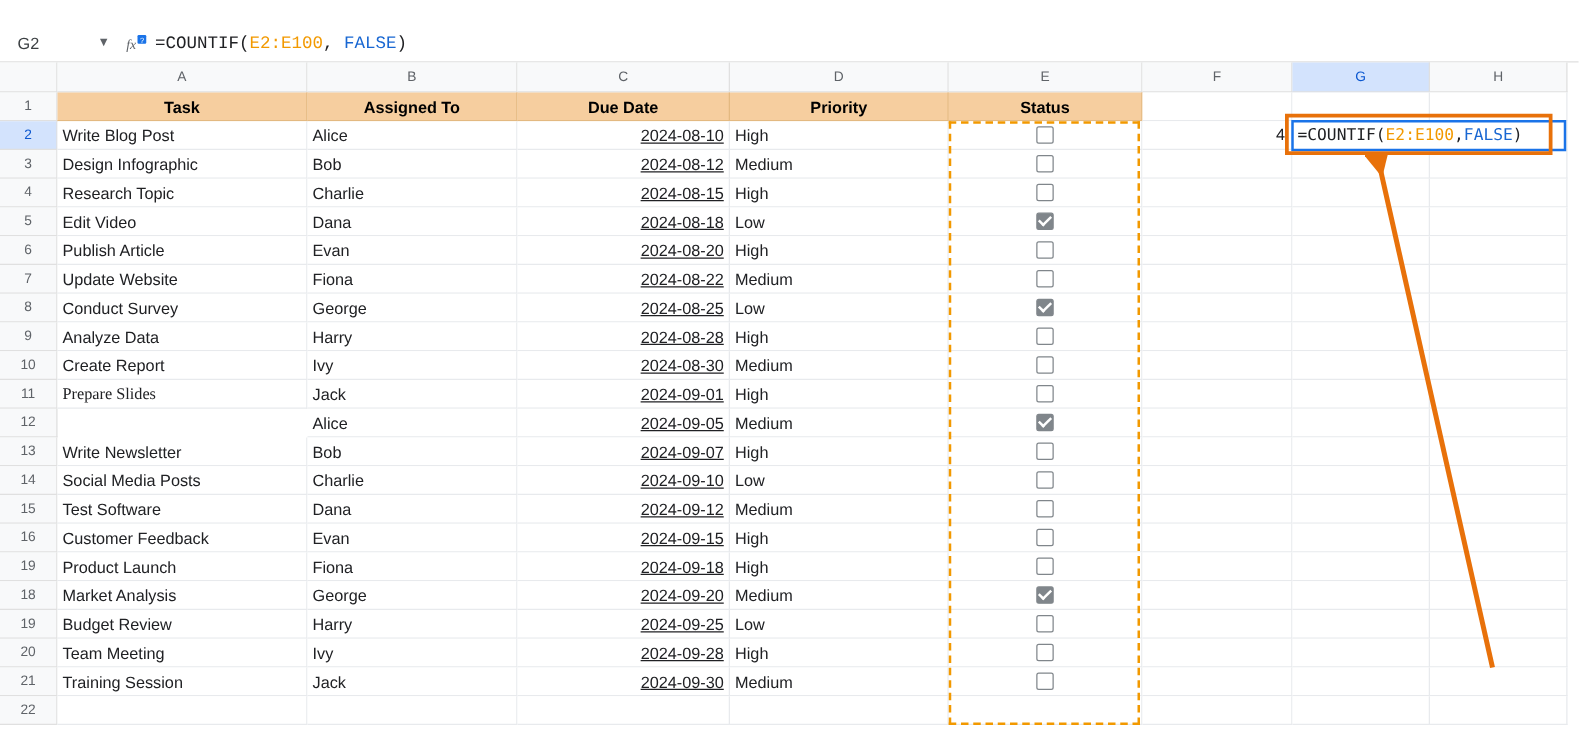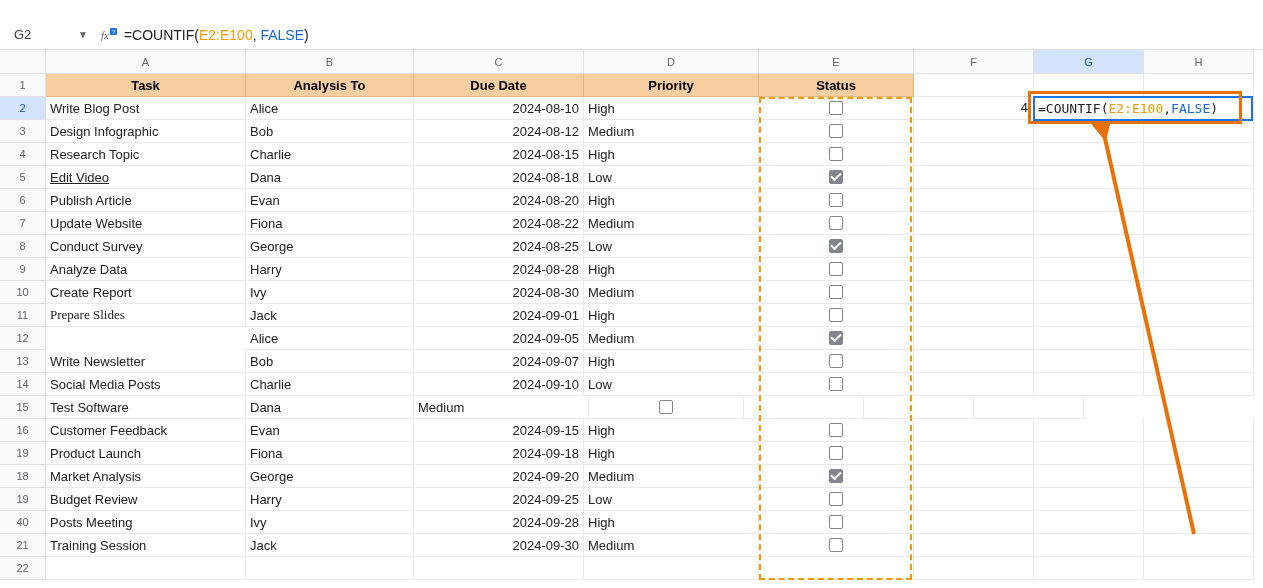--- a/index.html
+++ b/index.html
@@ -36,21 +36,21 @@
   .fx-icon {
     width: 18px;
     height: 18px;
     margin-right: 6px;
     display: inline-flex;
     align-items: center;
     justify-content: center;
   }
   .fx-icon svg { width:18px; height:18px; }
   .formula-text {
-    font-family: Liberation Sans, sans-serif;
+    font-family: Liberation Mono, monospace;
     font-size: 14px;
     color: #202124;
   }
   .formula-text .tok-fn { color:#202124; }
   .formula-text .tok-range { color:#f29900; }
   .formula-text .tok-kw { color:#1967d2; }
 
   .sheet {
     position: relative;
   }
@@ -116,21 +116,21 @@
     background: #fff;
   }
   .hdr-cell {
     background: #f6ce9f;
     font-weight: bold;
     justify-content: center;
     color: #000;
     border-right-color:#e3b981;
     border-bottom-color:#e3b981;
   }
-  .num { justify-content: flex-end; }
+  .num { justify-content: flex-end; text-decoration: underline; }
   .cb-cell { justify-content: center; }
   .checkbox {
     width: 14px; height: 14px;
     border: 1.5px solid #80868b;
     border-radius: 2px;
     display: flex;
     align-items: center;
     justify-content: center;
     background:#fff;
   }
@@ -240,28 +240,28 @@
       <div class="row-h">10</div>
       <div class="row-h">11</div>
       <div class="row-h">12</div>
       <div class="row-h">13</div>
       <div class="row-h">14</div>
       <div class="row-h">15</div>
       <div class="row-h">16</div>
       <div class="row-h">19</div>
       <div class="row-h">18</div>
       <div class="row-h">19</div>
-      <div class="row-h">40</div>
+      <div class="row-h">20</div>
       <div class="row-h">21</div>
       <div class="row-h">22</div>
     </div>
   <div class="grid" id="grid">
       <div class="row">
         <div class="cell hdr-cell" style="width: 200px;">Task</div>
-        <div class="cell hdr-cell" style="width: 168px;">Analysis To</div>
+        <div class="cell hdr-cell" style="width: 168px;">Assigned To</div>
         <div class="cell hdr-cell" style="width: 170px;">Due Date</div>
         <div class="cell hdr-cell" style="width: 175px;">Priority</div>
         <div class="cell hdr-cell" style="width: 155px;">Status</div>
         <div class="cell " style="width: 120px;"></div>
         <div class="cell " style="width: 110px;"></div>
         <div class="cell " style="width: 110px;"></div>
       </div>
       <div class="row">
         <div class="cell " style="width: 200px;">Write Blog Post</div>
         <div class="cell " style="width: 168px;">Alice</div>
@@ -292,21 +292,21 @@
         <div class="cell num" style="width: 170px;">2024-08-15</div>
         <div class="cell " style="width: 175px;">High</div>
         <div class="cell cb-cell" style="width: 155px;">
           <div class="checkbox"></div>
         </div>
         <div class="cell " style="width: 120px;"></div>
         <div class="cell " style="width: 110px;"></div>
         <div class="cell " style="width: 110px;"></div>
       </div>
       <div class="row">
-        <div class="cell " style="width: 200px; text-decoration: underline;">Edit Video</div>
+        <div class="cell " style="width: 200px;">Edit Video</div>
         <div class="cell " style="width: 168px;">Dana</div>
         <div class="cell num" style="width: 170px;">2024-08-18</div>
         <div class="cell " style="width: 175px;">Low</div>
         <div class="cell cb-cell" style="width: 155px;">
           <div class="checkbox checked"></div>
         </div>
         <div class="cell " style="width: 120px;"></div>
         <div class="cell " style="width: 110px;"></div>
         <div class="cell " style="width: 110px;"></div>
       </div>
@@ -414,20 +414,21 @@
         <div class="cell cb-cell" style="width: 155px;">
           <div class="checkbox"></div>
         </div>
         <div class="cell " style="width: 120px;"></div>
         <div class="cell " style="width: 110px;"></div>
         <div class="cell " style="width: 110px;"></div>
       </div>
       <div class="row">
         <div class="cell " style="width: 200px;">Test Software</div>
         <div class="cell " style="width: 168px;">Dana</div>
+        <div class="cell num" style="width: 170px;">2024-09-12</div>
         <div class="cell " style="width: 175px;">Medium</div>
         <div class="cell cb-cell" style="width: 155px;">
           <div class="checkbox"></div>
         </div>
         <div class="cell " style="width: 120px;"></div>
         <div class="cell " style="width: 110px;"></div>
         <div class="cell " style="width: 110px;"></div>
       </div>
       <div class="row">
         <div class="cell " style="width: 200px;">Customer Feedback</div>
@@ -471,21 +472,21 @@
         <div class="cell num" style="width: 170px;">2024-09-25</div>
         <div class="cell " style="width: 175px;">Low</div>
         <div class="cell cb-cell" style="width: 155px;">
           <div class="checkbox"></div>
         </div>
         <div class="cell " style="width: 120px;"></div>
         <div class="cell " style="width: 110px;"></div>
         <div class="cell " style="width: 110px;"></div>
       </div>
       <div class="row">
-        <div class="cell " style="width: 200px;">Posts Meeting</div>
+        <div class="cell " style="width: 200px;">Team Meeting</div>
         <div class="cell " style="width: 168px;">Ivy</div>
         <div class="cell num" style="width: 170px;">2024-09-28</div>
         <div class="cell " style="width: 175px;">High</div>
         <div class="cell cb-cell" style="width: 155px;">
           <div class="checkbox"></div>
         </div>
         <div class="cell " style="width: 120px;"></div>
         <div class="cell " style="width: 110px;"></div>
         <div class="cell " style="width: 110px;"></div>
       </div>

